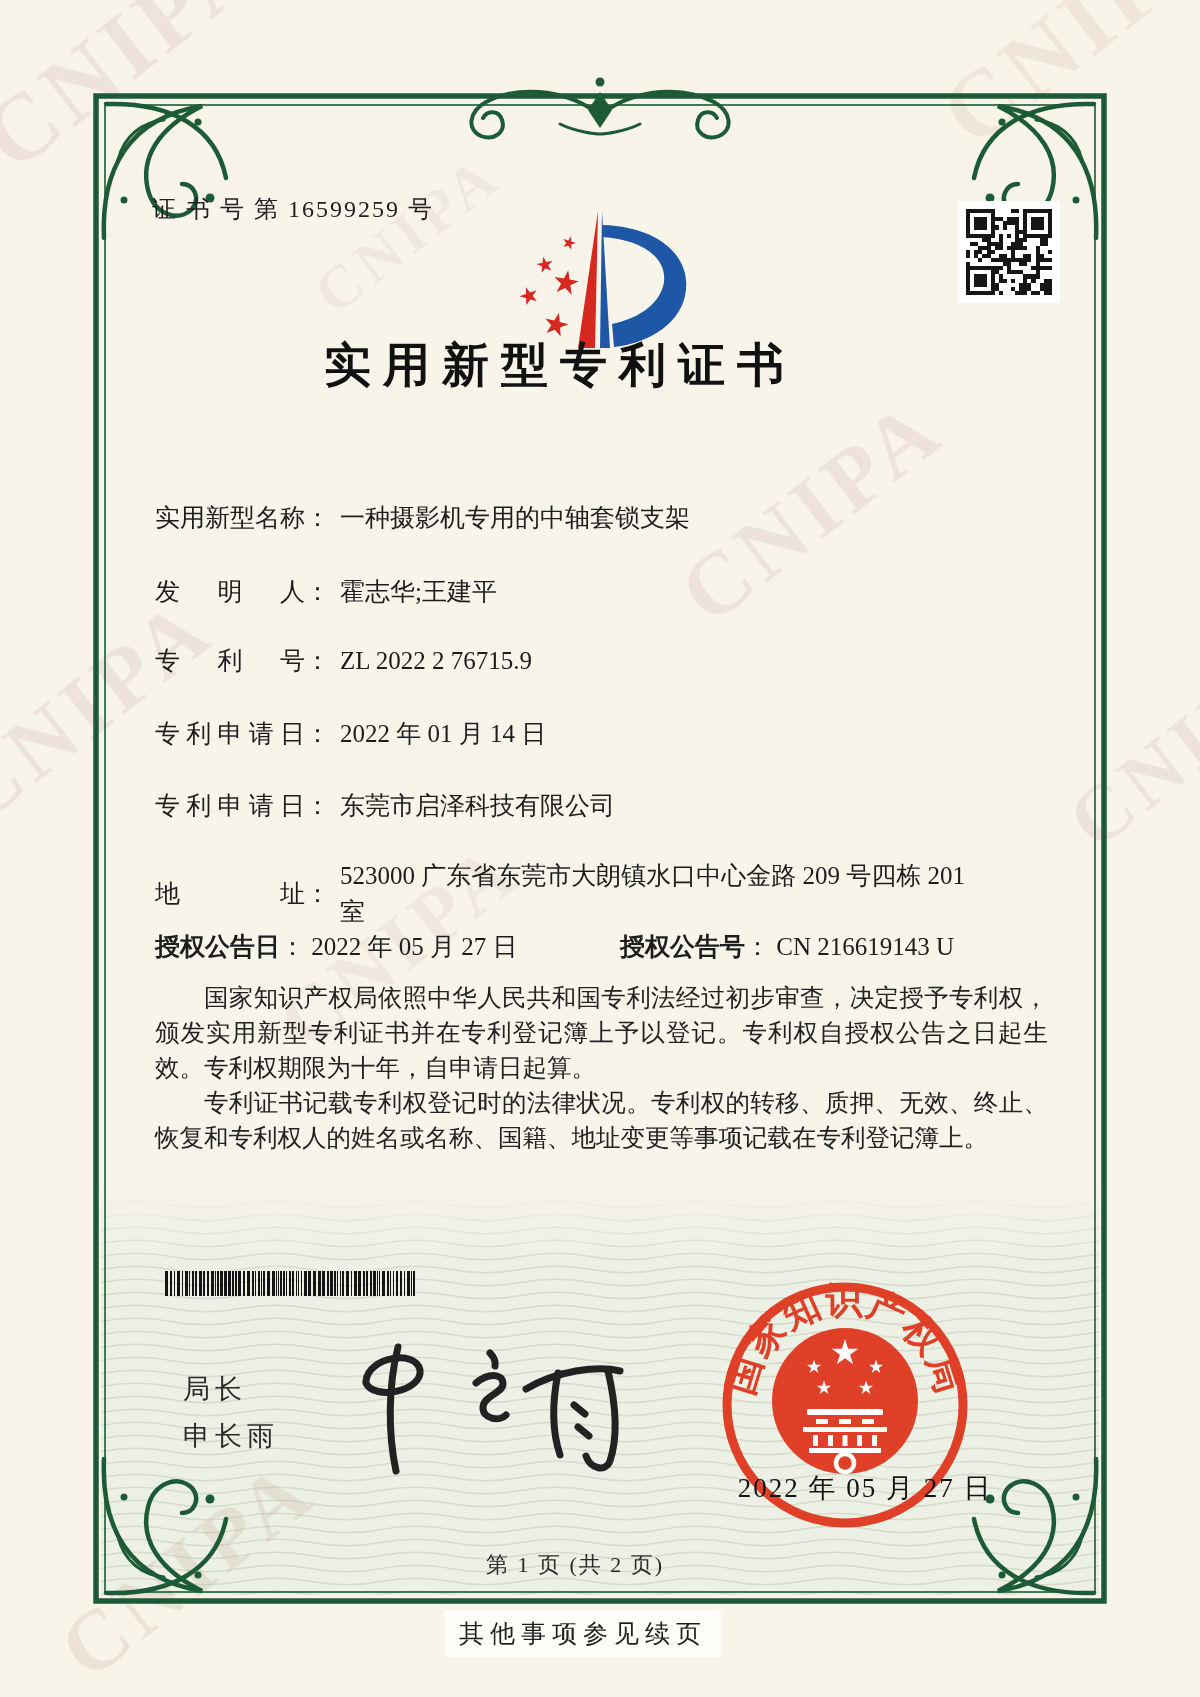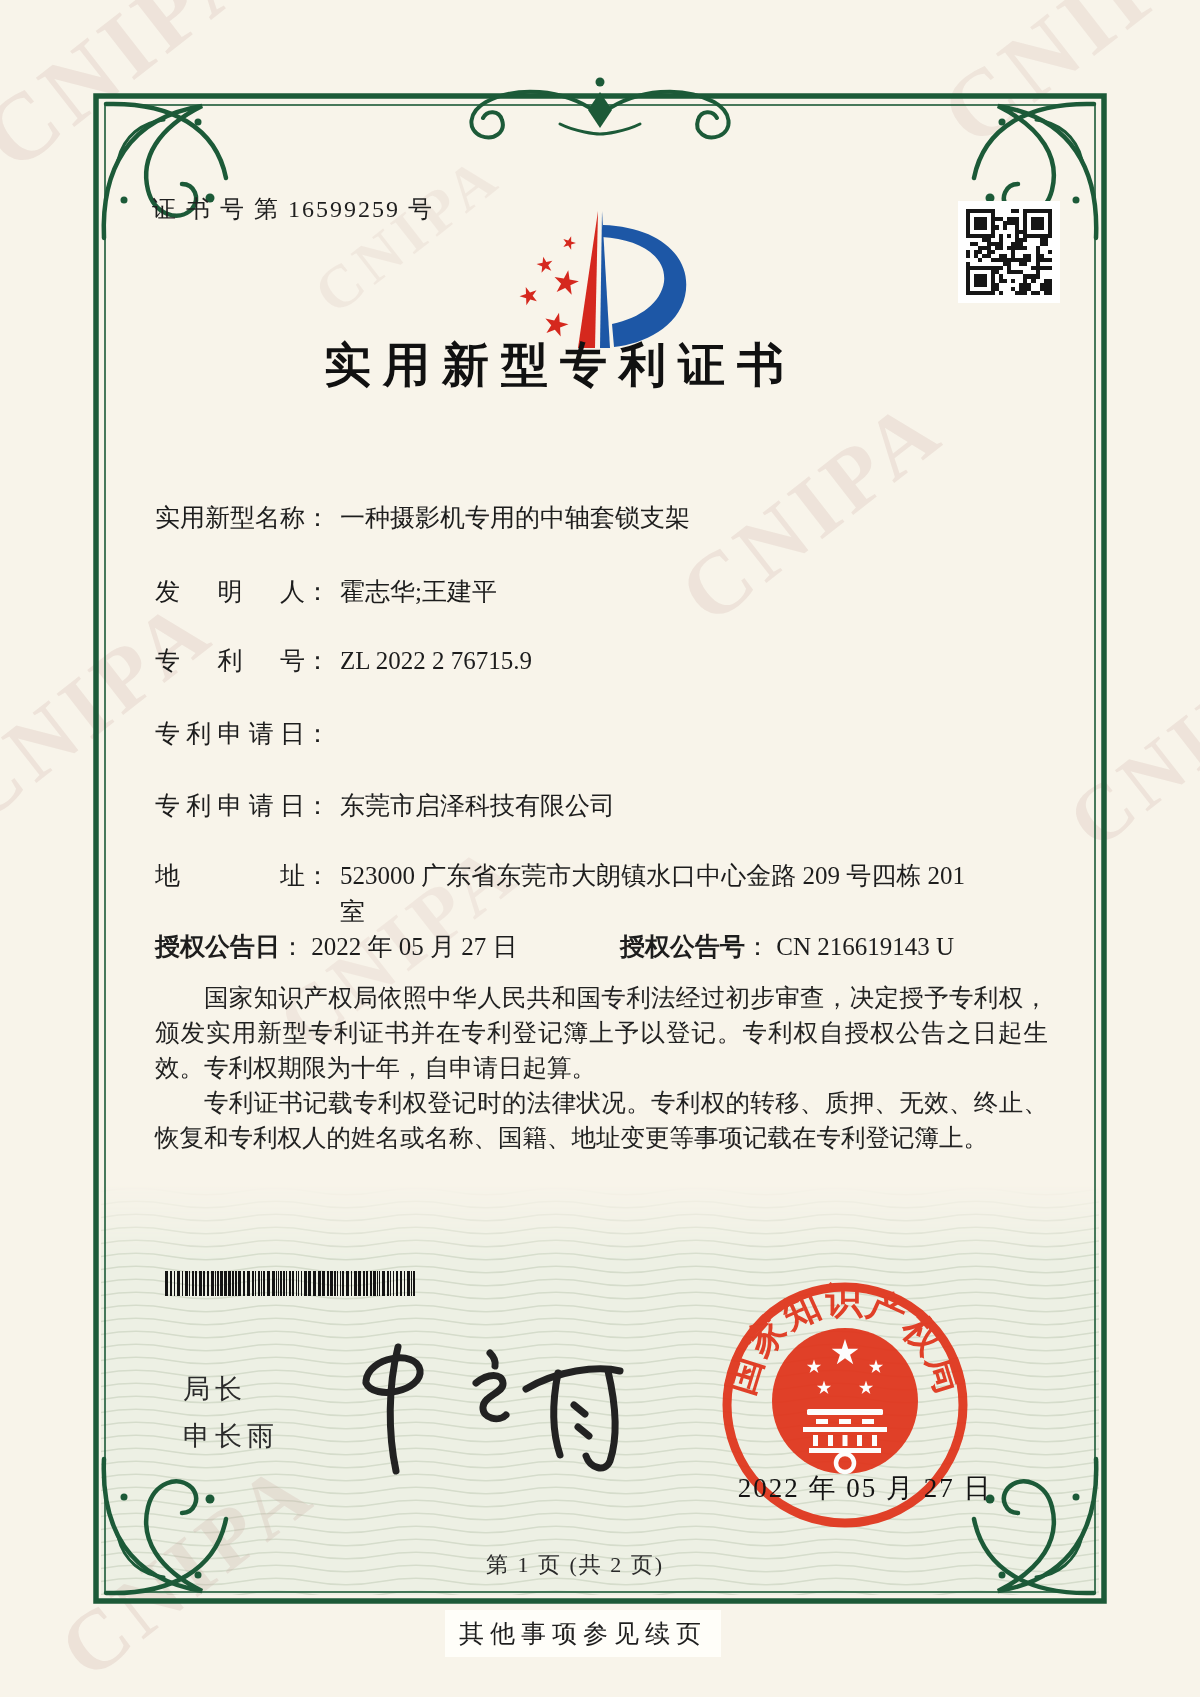--- a/index.html
+++ b/index.html
@@ -15,21 +15,21 @@
 
   
   .cert-no{position:absolute;left:152px;top:193px;font-size:24px;color:#1f1f1f;letter-spacing:2px;}
   .qr{position:absolute;left:958px;top:201px;width:102px;height:102px;background:#fff;}
   .logo{position:absolute;left:500px;top:203px;}
   .title{position:absolute;left:0;top:334px;width:1200px;text-align:center;
          transform:translateX(-40px);font-size:47px;font-weight:bold;color:#111;
          letter-spacing:12px;}
 
   
-  .frow{position:absolute;left:155px;width:900px;font-size:25px;color:#1d1d1d;display:flex;align-items:flex-start;line-height:36px;}
+  .frow{position:absolute;left:155px;width:900px;font-size:25px;color:#1d1d1d;display:flex;align-items:center;line-height:36px;}
   .flabel{display:inline-block;width:150px;text-align:justify;text-align-last:justify;flex:none;}
   .fcolon{flex:none;margin-right:10px;}
   .fvalue{flex:1;}
   .addr2{display:block;}
   .grant-left{position:absolute;left:155px;top:929px;font-size:25px;color:#1d1d1d;line-height:36px;}
   .grant-right{position:absolute;left:620px;top:929px;font-size:25px;color:#1d1d1d;line-height:36px;}
   .glabel{display:inline-block;text-align:justify;font-weight:bold;}
 
   
   .paras{position:absolute;left:155px;top:980px;width:893px;font-size:24.5px;line-height:35px;
@@ -386,20 +386,21 @@
       <span class="fvalue">霍志华;王建平</span>
     </div>
     <div class="frow" style="top:643px">
       <span class="flabel">专利号</span>
         <span class="fcolon">：</span>
       <span class="fvalue">ZL 2022 2 76715.9</span>
     </div>
     <div class="frow" style="top:716px">
       <span class="flabel">专利申请日</span>
         <span class="fcolon">：</span>
+      <span class="fvalue">2022 年 01 月 14 日</span>
     </div>
     <div class="frow" style="top:788px">
       <span class="flabel">专利申请日</span>
         <span class="fcolon">：</span>
       <span class="fvalue">东莞市启泽科技有限公司</span>
     </div>
     <div class="frow" style="top:858px">
       <span class="flabel">地址</span>
         <span class="fcolon">：</span>
       <span class="fvalue"><span>523000 广东省东莞市大朗镇水口中心金路 209 号四栋 201</span><span class="addr2">室</span></span>

